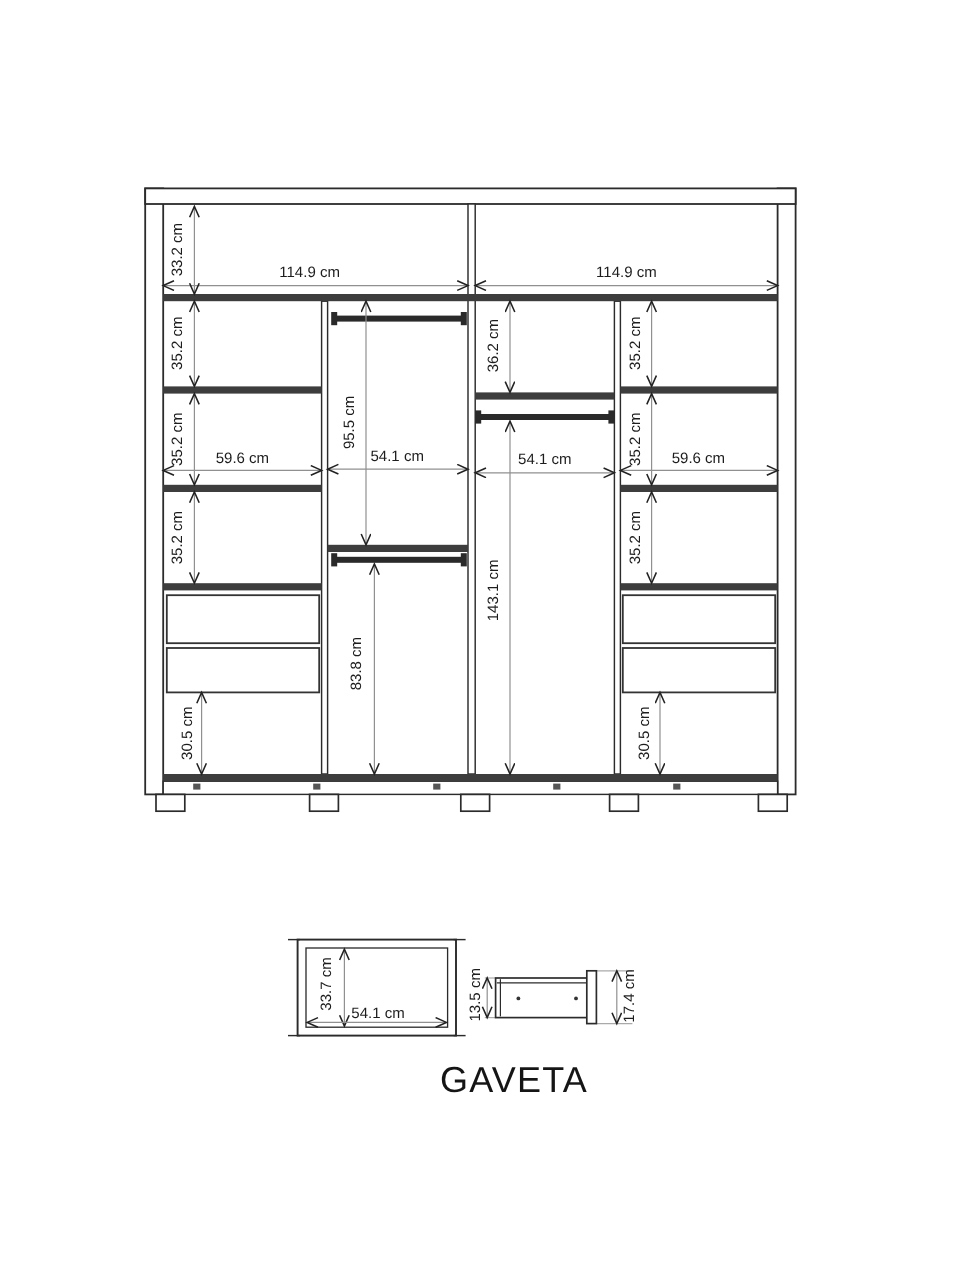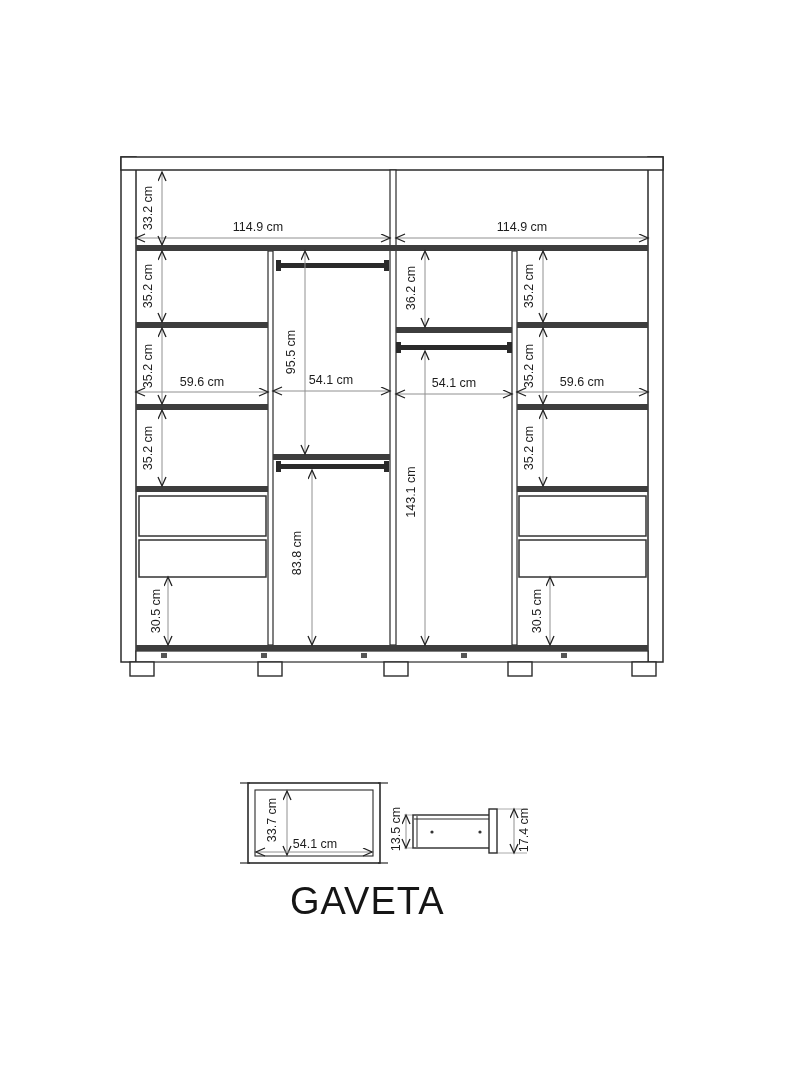--- a/index.html
+++ b/index.html
@@ -9,21 +9,21 @@
     font-family:"Liberation Sans", sans-serif;
   }
   svg{position:absolute;left:0;top:0;}
   .dim{
     position:absolute;width:64px;margin-left:-32px;margin-top:-8px;height:16px;
     font-size:12.5px;line-height:16px;color:#1d1d1d;text-align:center;white-space:nowrap;
   }
   .dim.vert{transform:rotate(-90deg);transform-origin:50% 50%;}
   .caption{
     position:absolute;width:200px;margin-left:-100px;margin-top:-19px;height:38px;
-    font-size:38px;line-height:38px;color:#151515;text-align:left;letter-spacing:1px;
+    font-size:30px;line-height:38px;color:#151515;text-align:right;letter-spacing:1px;
   }
 </style>
 </head>
 <body>
 
 <div id="canvas">
 
   <svg width="800" height="1066" viewBox="0 0 800 1066">
     <defs>
       <marker id="ae" markerUnits="userSpaceOnUse" markerWidth="12" markerHeight="10" refX="10" refY="4.5" orient="auto">

